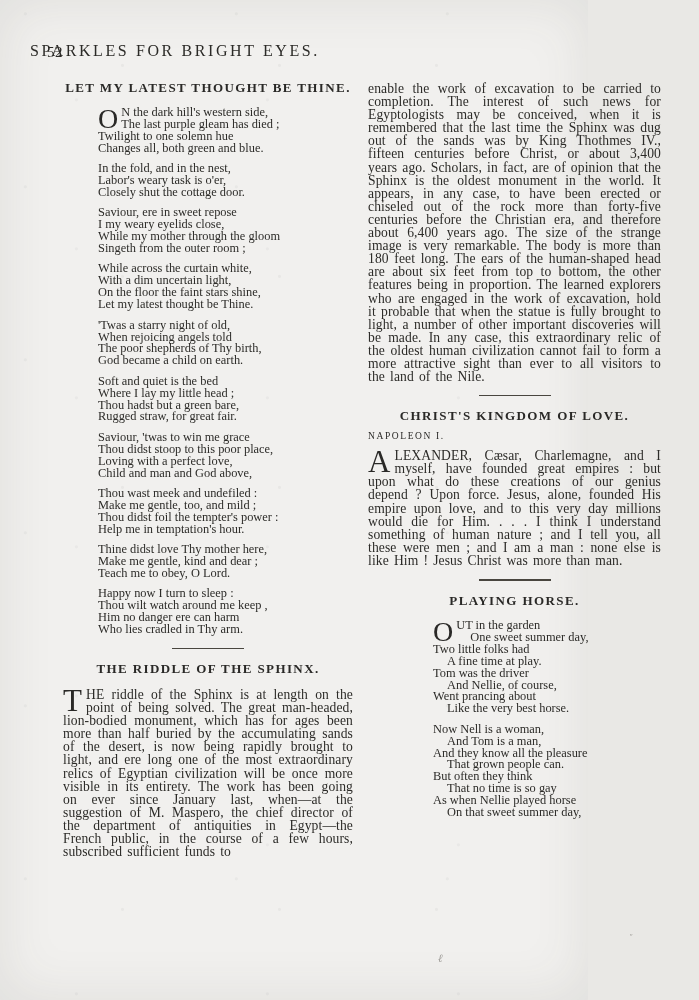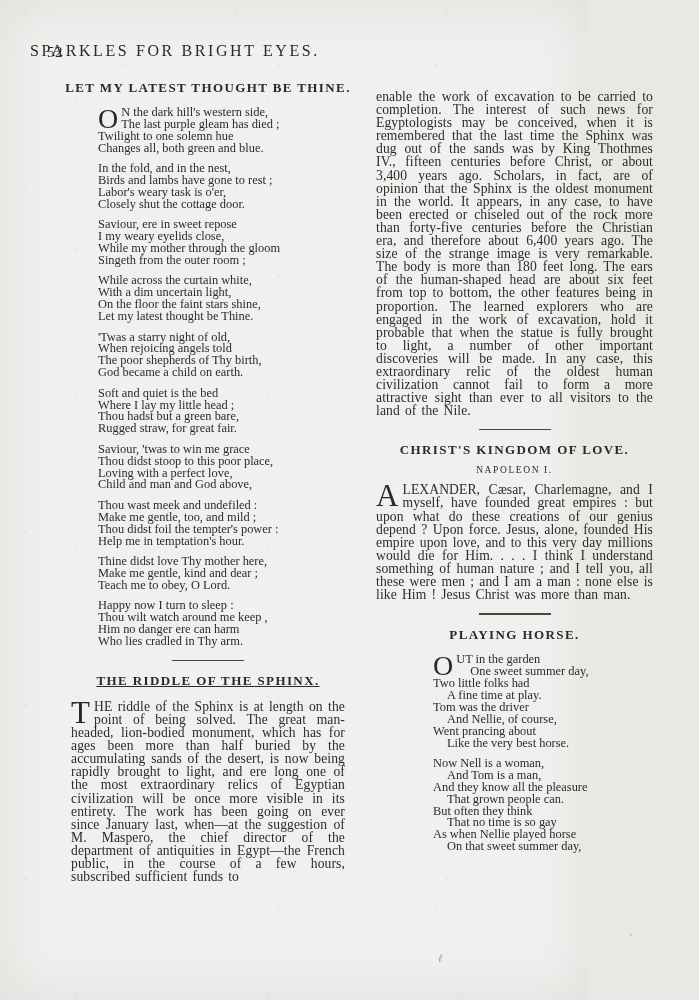--- a/index.html
+++ b/index.html
@@ -30,69 +30,68 @@
     text-align:left;font-size:16px;letter-spacing:2.6px;color:#2b2a27;
   }
   .col{position:absolute;}
   .col-left{left:63px;top:80px;width:290px;}
   .col-right{left:368px;top:82px;width:293px;}
   .art-title{
     margin:0 0 11px 0;text-align:center;
     font-size:13px;font-weight:bold;letter-spacing:1.4px;color:#2a2927;
   }
   .subtitle{
-    margin:-4px 0 8px 0;text-align:center;
+    margin:-4px 0 8px 0;text-align:left;
     font-size:9.5px;letter-spacing:1.6px;color:#2a2927;
   }
   .rule{
     width:72px;border:0;border-top:1.6px solid #49463f;
     margin:12px auto 12px auto;
   }
   .rule-thick{border-top-width:2px;}
   .prose{
-    margin:8px;font-size:13.6px;line-height:13.1px;
+    margin:0;font-size:13.6px;line-height:13.1px;
     text-align:justify;word-spacing:1.6px;letter-spacing:.1px;
   }
   .dropcap{
     float:left;font-size:31px;line-height:26px;height:26px;
     margin:0 4px 0 0;color:#2a2927;
   }
   .poem{font-size:12.4px;line-height:11.9px;}
   .poem-hymn{margin-left:35px;}
   .poem-horse{margin-left:65px;}
   .stanza{margin:0 0 8.5px 0;}
   .stanza:last-child{margin-bottom:0;}
   .dc-poem{font-size:28px;line-height:23px;height:23px;margin-right:3px;}
   .pline{white-space:nowrap;}
   .pline.ind{text-indent:14px;font-family:Liberation Serif, serif;}
   .artifact{position:absolute;color:#55524c;font-style:italic;}
   .artifact-1{left:438px;top:952px;font-size:11px;opacity:.55;}
   .artifact-2{left:629px;top:933px;font-size:8px;opacity:.45;letter-spacing:1px;}
-  .sphinx-title{margin-top:12px;text-decoration:underline;}
+  .sphinx-title{margin-top:12px;}
 </style>
 </head>
 <body>
 
 <div class="page">
 
   <div class="running-head">
     <span class="pagenum">52</span>
     <div class="running-title">SPARKLES FOR BRIGHT EYES.</div>
   </div>
 
   <div class="col col-left">
     <h2 class="art-title">LET MY LATEST THOUGHT BE THINE.</h2>
 
     <div class="poem poem-hymn">
       <div class="stanza">
         <span class="dropcap dc-poem">O</span><span><div class="pline">N the dark hill's western side,</div><div class="pline">The last purple gleam has died ;</div><div class="pline">Twilight to one solemn hue</div><div class="pline">Changes all, both green and blue.</div></span>
       </div>
       <div class="stanza">
           <div class="pline">In the fold, and in the nest,</div>
-          <div class="pline">Birds and lambs have gone to rest ;</div>
           <div class="pline">Labor's weary task is o'er,</div>
           <div class="pline">Closely shut the cottage door.</div>
         </div>
       <div class="stanza">
           <div class="pline">Saviour, ere in sweet repose</div>
           <div class="pline">I my weary eyelids close,</div>
           <div class="pline">While my mother through the gloom</div>
           <div class="pline">Singeth from the outer room ;</div>
         </div>
       <div class="stanza">

